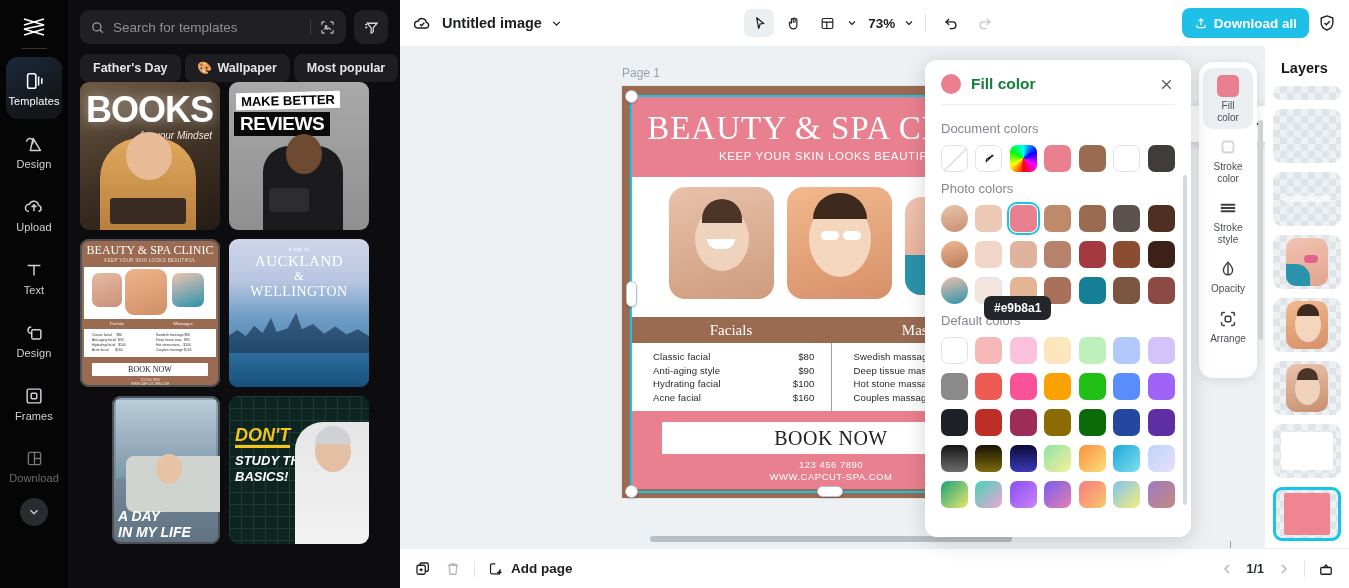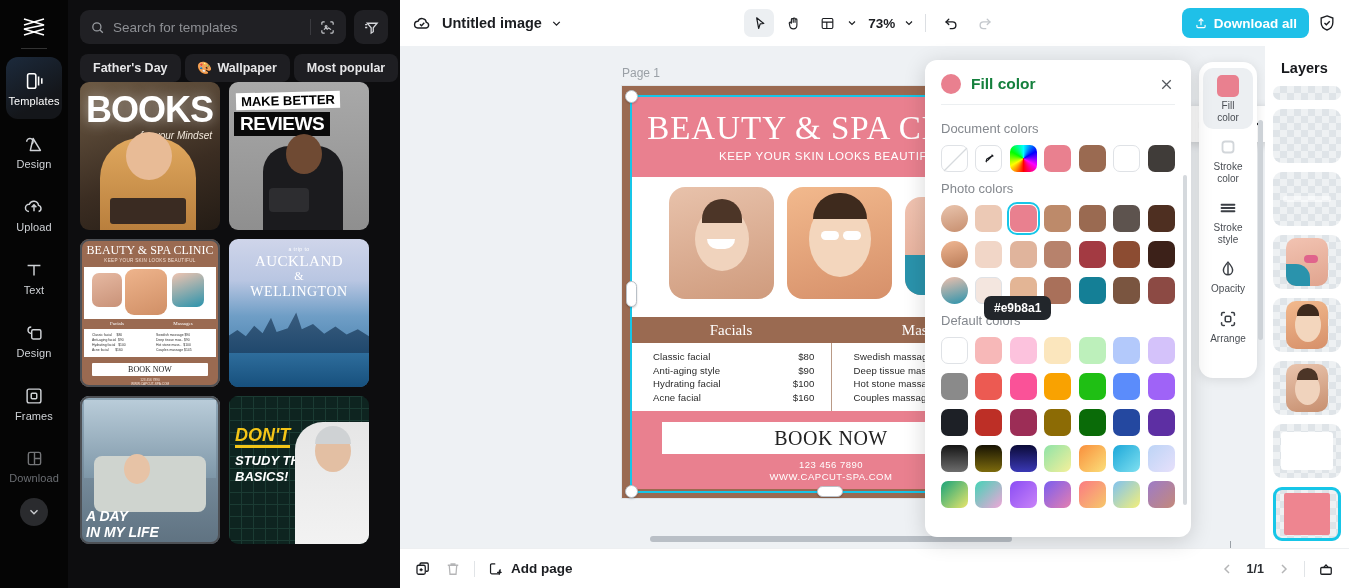--- a/index.html
+++ b/index.html
@@ -354,21 +354,21 @@
 
       <div class="card" style="background:linear-gradient(180deg,#cfd5ea 0%,#b9c6e2 28%,#6f9ec6 52%,#2f6d9e 100%);">
         <div style="position:absolute;left:0;right:0;top:7px;text-align:center;color:#fff;font-size:5px;letter-spacing:.5px;">a trip to</div>
         <div style="position:absolute;left:0;right:0;top:14px;text-align:center;color:#fff;font-family:'Liberation Serif',serif;font-size:15px;letter-spacing:.5px;">AUCKLAND</div>
         <div style="position:absolute;left:0;right:0;top:30px;text-align:center;color:#fff;font-family:'Liberation Serif',serif;font-size:12px;">&amp;</div>
         <div style="position:absolute;left:0;right:0;top:45px;text-align:center;color:#fff;font-family:'Liberation Serif',serif;font-size:14px;letter-spacing:.5px;">WELLINGTON</div>
         <div style="position:absolute;left:0;right:0;bottom:34px;height:44px;background:linear-gradient(180deg,#3c5e80,#20486d);clip-path:polygon(0 60%,6% 48%,12% 62%,18% 38%,24% 55%,30% 20%,34% 52%,42% 44%,48% 8%,52% 46%,60% 34%,68% 56%,76% 40%,84% 58%,92% 46%,100% 62%,100% 100%,0 100%);"></div>
         <div style="position:absolute;left:0;right:0;bottom:0;height:34px;background:linear-gradient(180deg,#2e6d9c,#17507d);"></div>
       </div>
 
-      <div class="card" style="background:linear-gradient(180deg,#8fa7b8,#5f7281);outline:2px solid #4d5055;outline-offset:-2px;">
+      <div class="card" style="background:linear-gradient(180deg,#8fa7b8,#5f7281);outline:2px solid #4d5055;outline-offset:-2px;margin-left:32px;">
         <div style="position:absolute;left:4px;top:4px;right:4px;height:78px;background:linear-gradient(180deg,#b9ccd9,#7e97a8);"></div>
         <div style="position:absolute;left:14px;top:60px;width:112px;height:56px;background:#cfd4cf;border-radius:8px;"></div>
         <div style="position:absolute;left:44px;top:58px;width:26px;height:30px;border-radius:50%;background:#e7c3a6;"></div>
         <div style="position:absolute;left:6px;bottom:20px;color:#fff;font-size:14px;font-weight:800;font-style:italic;line-height:15px;">A DAY</div>
         <div style="position:absolute;left:6px;bottom:4px;color:#fff;font-size:14px;font-weight:800;font-style:italic;line-height:15px;">IN MY LIFE</div>
       </div>
 
       <div class="card" style="background:#0e2420;">
         <div style="position:absolute;inset:0;background-image:linear-gradient(#1b3b33 1px,transparent 1px),linear-gradient(90deg,#1b3b33 1px,transparent 1px);background-size:12px 12px;"></div>
         <div style="position:absolute;left:6px;top:30px;color:#f4c517;font-size:18px;font-weight:800;font-style:italic;border-bottom:3px solid #f4c517;line-height:19px;">DON'T</div>

